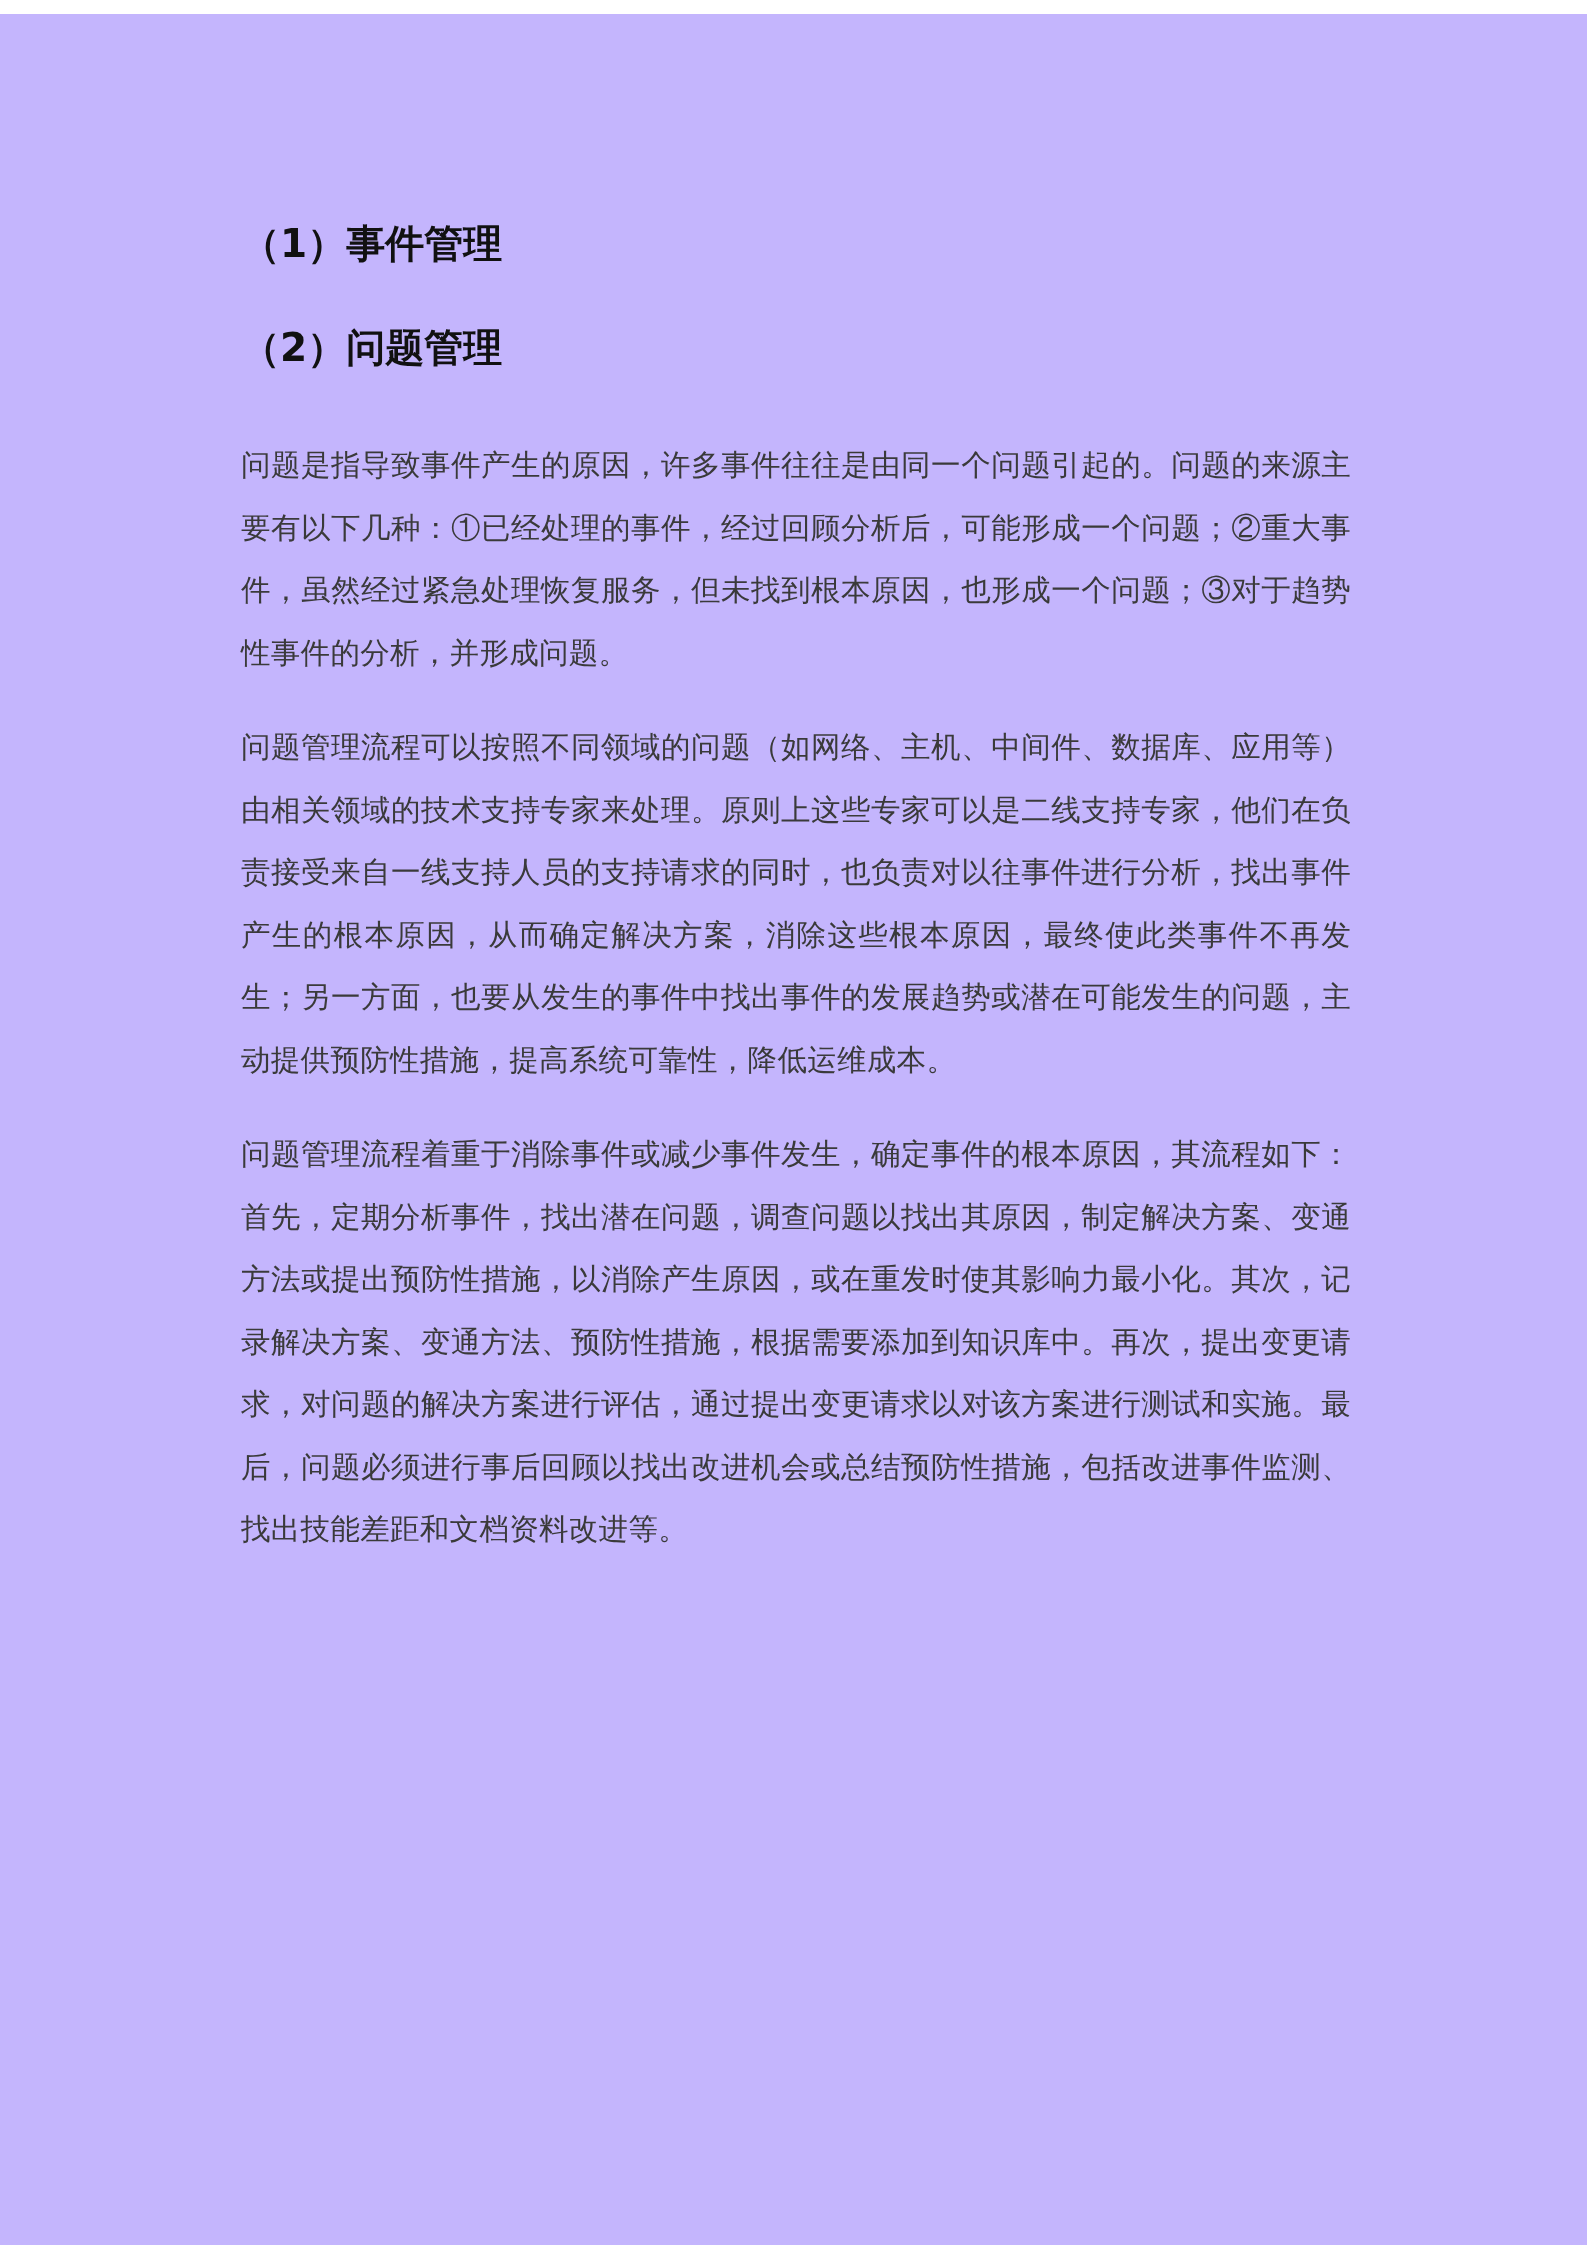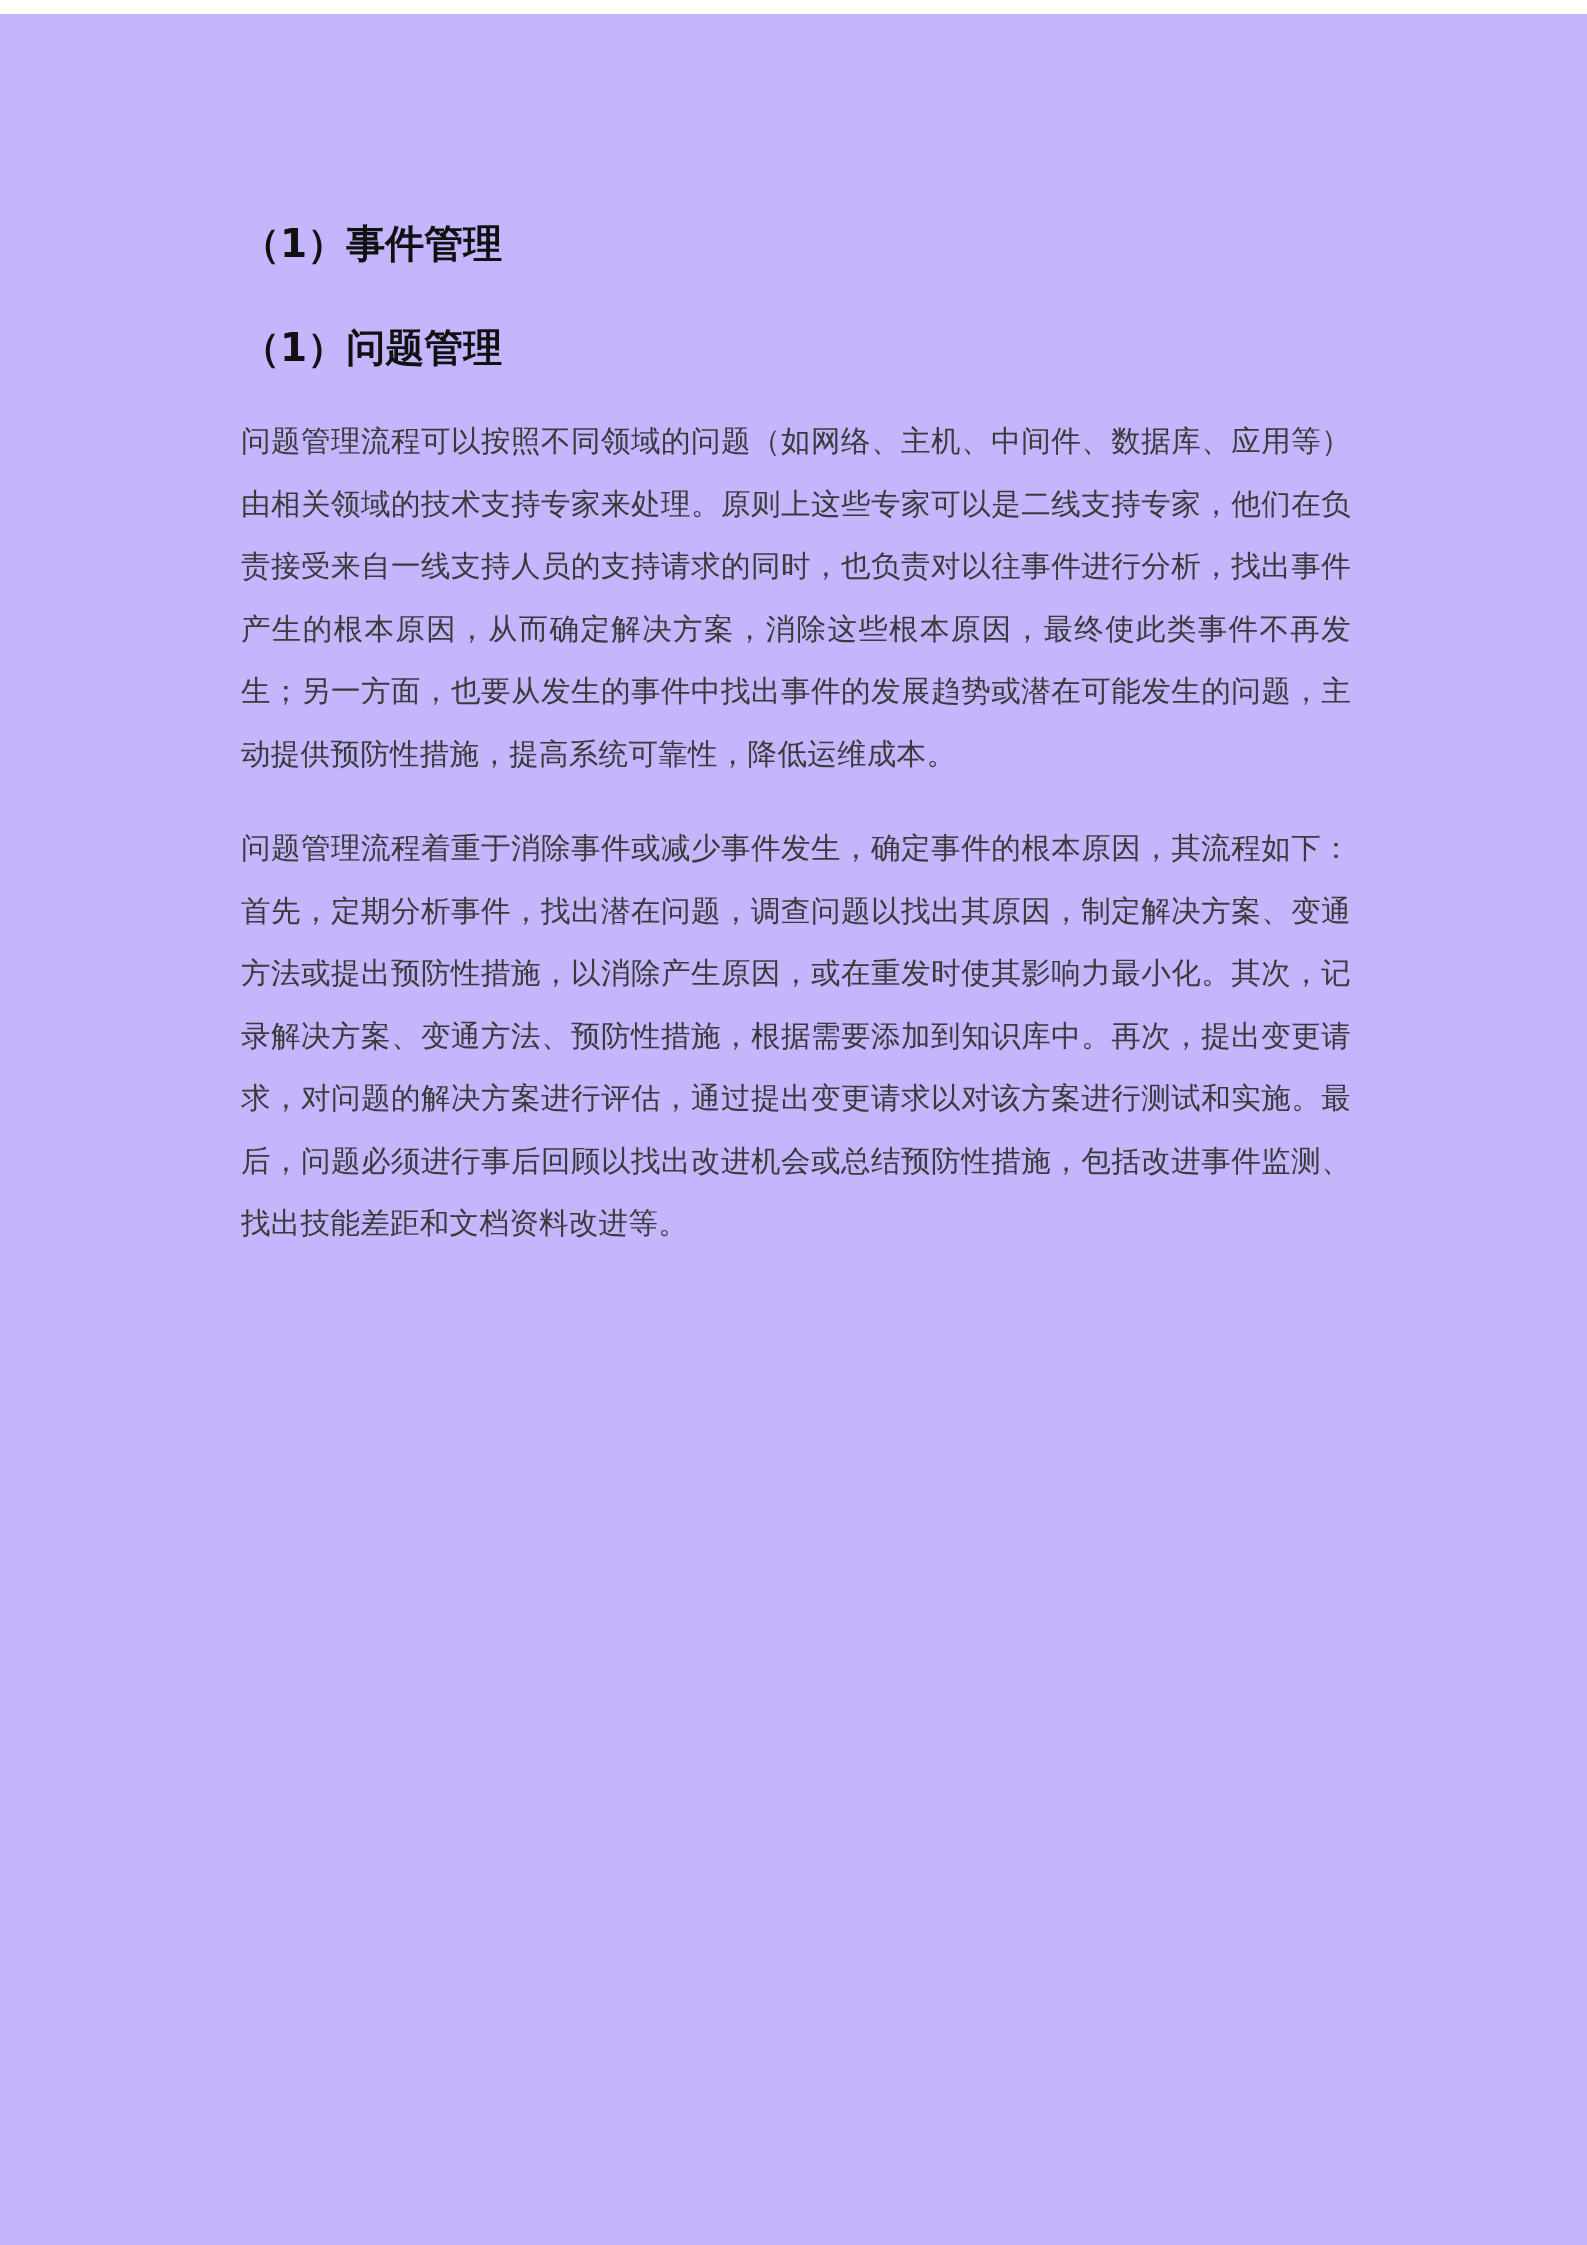--- a/index.html
+++ b/index.html
@@ -36,21 +36,22 @@
 </head>
 <body>
 
 <div class="page">
   <div class="content">
 
     <h2 class="sec1-title">（1）事件管理</h2>
 
 
 
-    <h2 class="sec2-title">（1）问题管理</h2>
+    <h2 class="sec2-title">（2）问题管理</h2>
 
+    <p class="p3">问题是指导致事件产生的原因，许多事件往往是由同一个问题引起的。问题的来源主要有以下几种：①已经处理的事件，经过回顾分析后，可能形成一个问题；②重大事件，虽然经过紧急处理恢复服务，但未找到根本原因，也形成一个问题；③对于趋势性事件的分析，并形成问题。</p>
 
     <p class="p4">问题管理流程可以按照不同领域的问题（如网络、主机、中间件、数据库、应用等）由相关领域的技术支持专家来处理。原则上这些专家可以是二线支持专家，他们在负责接受来自一线支持人员的支持请求的同时，也负责对以往事件进行分析，找出事件产生的根本原因，从而确定解决方案，消除这些根本原因，最终使此类事件不再发生；另一方面，也要从发生的事件中找出事件的发展趋势或潜在可能发生的问题，主动提供预防性措施，提高系统可靠性，降低运维成本。</p>
 
     <p class="p5">问题管理流程着重于消除事件或减少事件发生，确定事件的根本原因，其流程如下：首先，定期分析事件，找出潜在问题，调查问题以找出其原因，制定解决方案、变通方法或提出预防性措施，以消除产生原因，或在重发时使其影响力最小化。其次，记录解决方案、变通方法、预防性措施，根据需要添加到知识库中。再次，提出变更请求，对问题的解决方案进行评估，通过提出变更请求以对该方案进行测试和实施。最后，问题必须进行事后回顾以找出改进机会或总结预防性措施，包括改进事件监测、找出技能差距和文档资料改进等。</p>
 
   </div>
 </div>
 
 </body></html>

